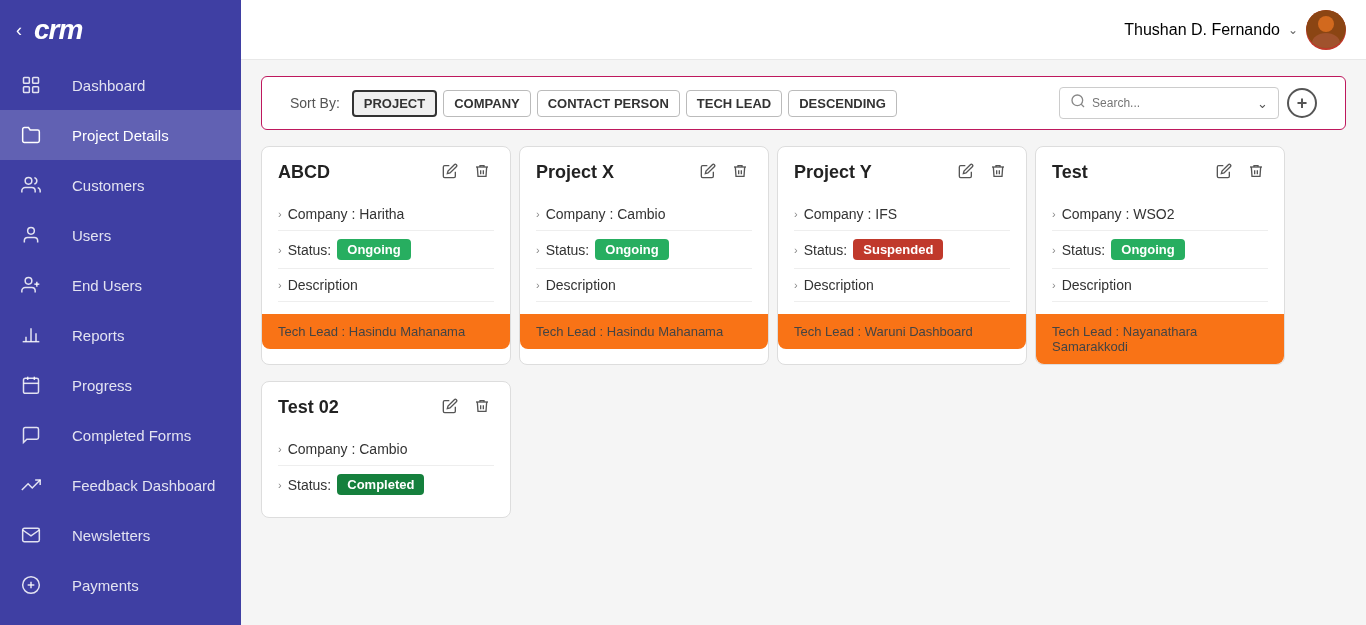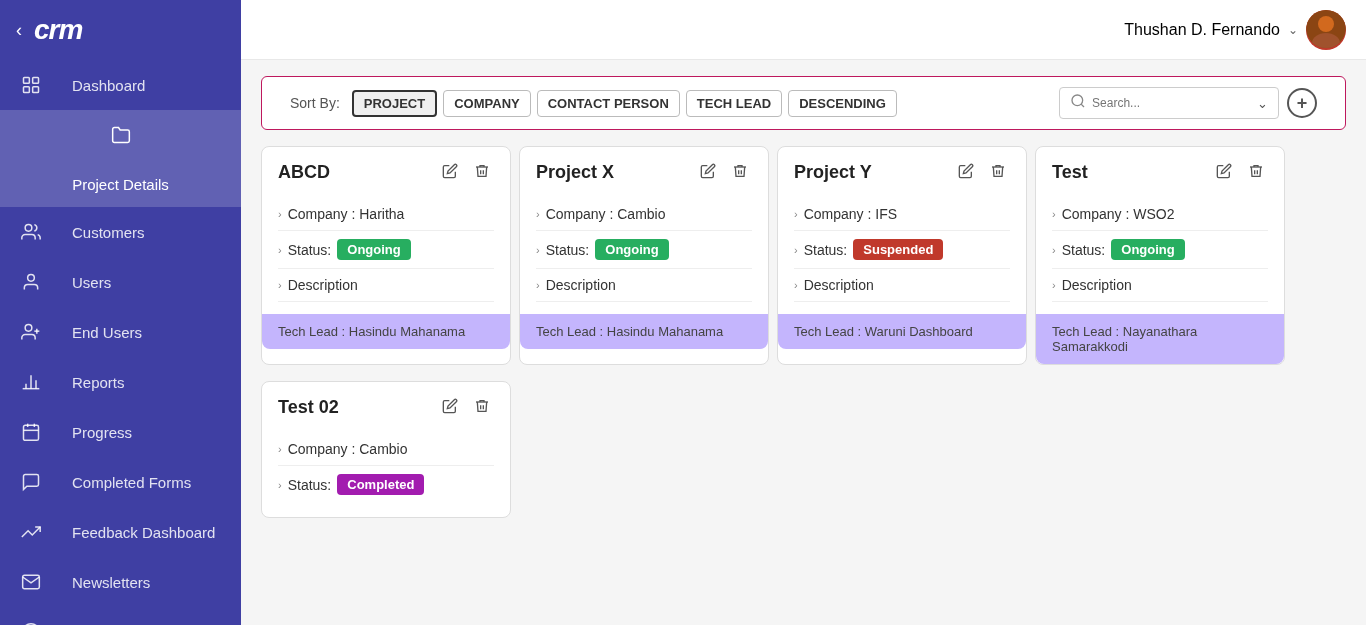--- a/index.html
+++ b/index.html
@@ -40,21 +40,21 @@
       display: flex;
       align-items: center;
       padding: 14px 20px;
       color: rgba(255,255,255,0.85);
       cursor: pointer;
       font-size: 15px;
       gap: 30px;
       transition: background 0.15s;
       text-decoration: none;
     }
-    .nav-item.active { background: rgba(255,255,255,0.18); color: white; font-weight: 500; flex-direction: column; }
+    .nav-item.active { background: rgba(255,255,255,0.18); color: white; font-weight: 500; }
     .nav-icon {
       width: 22px; height: 22px;
       display: flex; align-items: center; justify-content: center;
       flex-shrink: 0;
     }
     .nav-icon svg { width: 20px; height: 20px; fill: none; stroke: rgba(255,255,255,0.85); stroke-width: 1.8; }
     .nav-item.active .nav-icon svg { stroke: white; }
 
     
     .main {
@@ -211,23 +211,23 @@
     .badge {
       display: inline-block;
       padding: 3px 10px;
       border-radius: 4px;
       font-size: 13px;
       font-weight: 600;
       color: white;
     }
     .badge-green { background: #27ae60; }
     .badge-red { background: #c0392b; }
-    .badge-blue { background: #a21caf; }
+    .badge-blue { background: #15803d; }
     .card-footer {
-      background: #c4b5fd;
+      background: #f97316;
       margin: 12px -16px -14px -16px;
       border-radius: 0 0 8px 8px;
       padding: 10px 16px;
       font-size: 13px;
       color: #444;
     }
 
     
     .cards-area::-webkit-scrollbar { width: 6px; }
     .cards-area::-webkit-scrollbar-thumb { background: #ccc; border-radius: 3px; }

